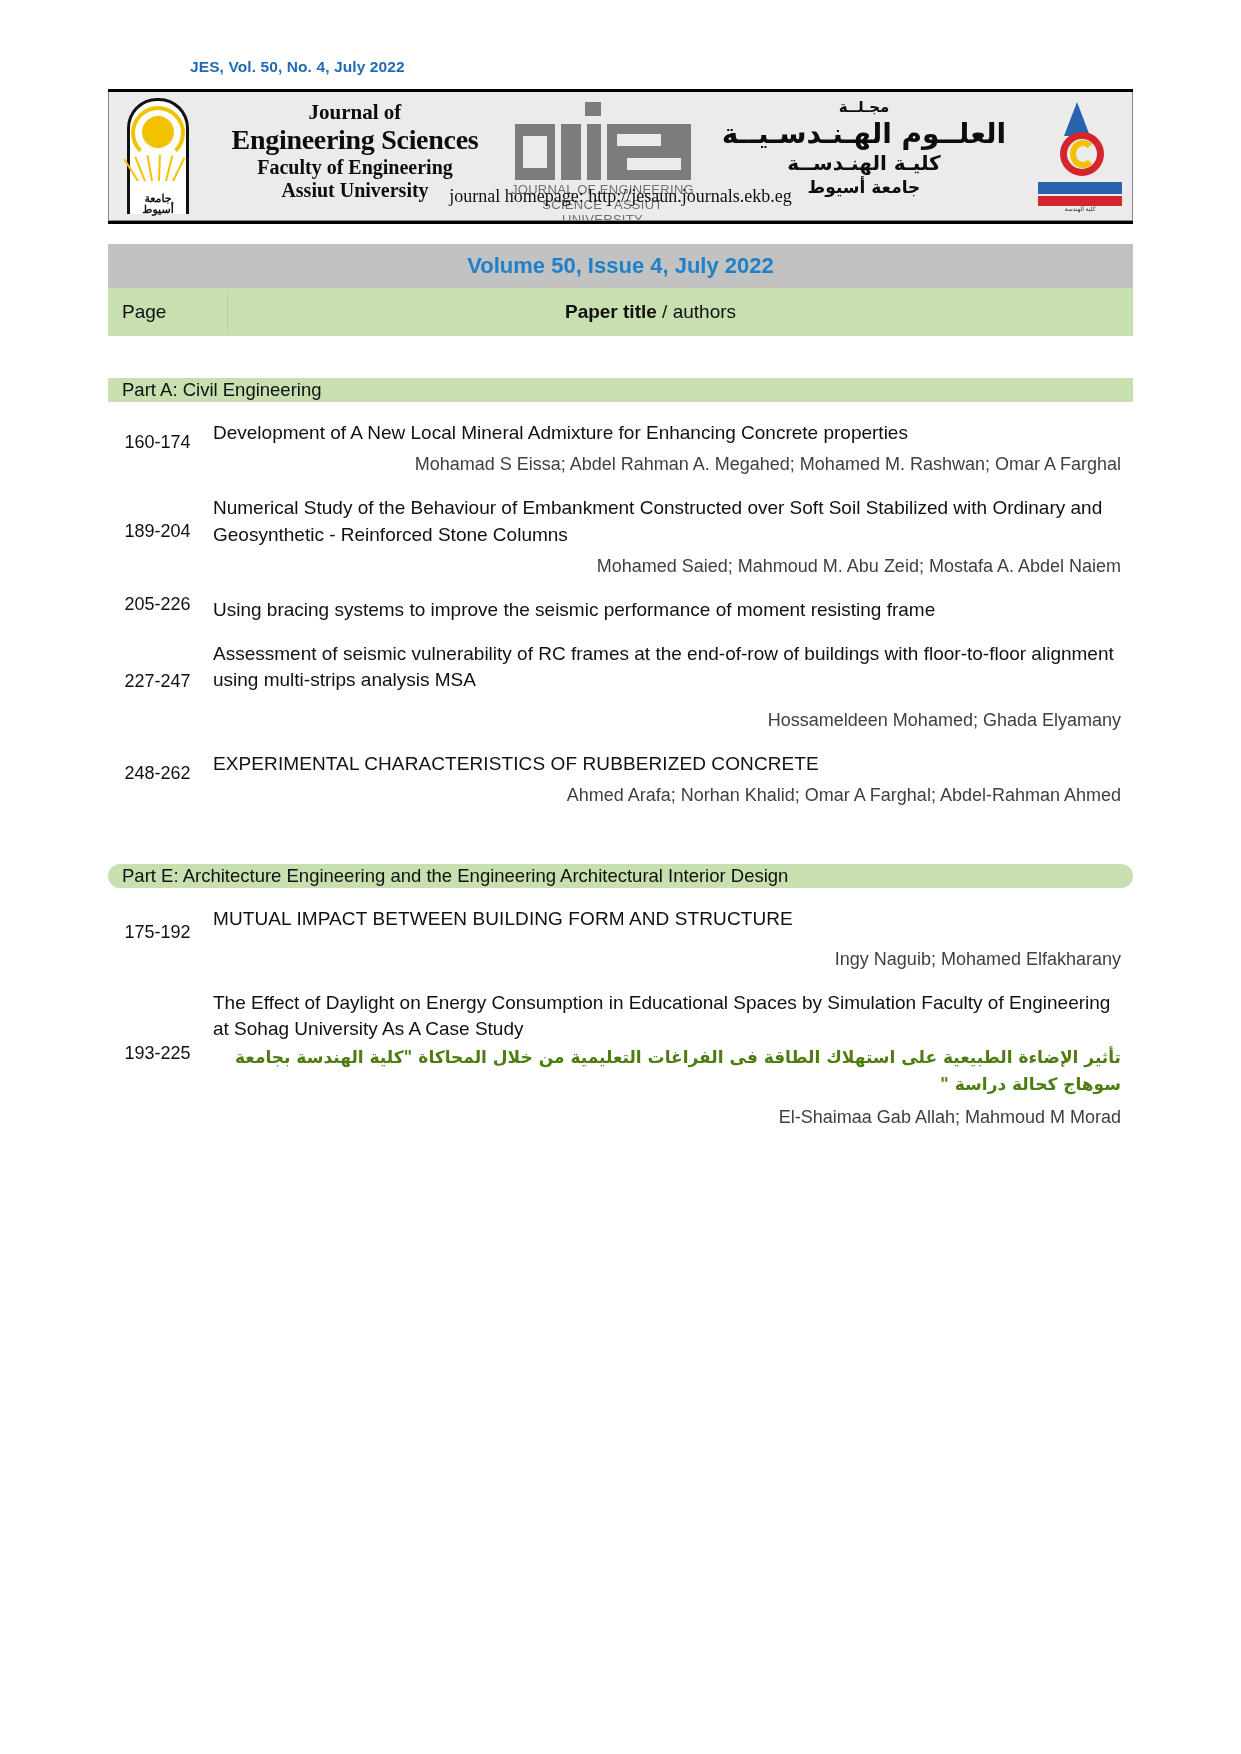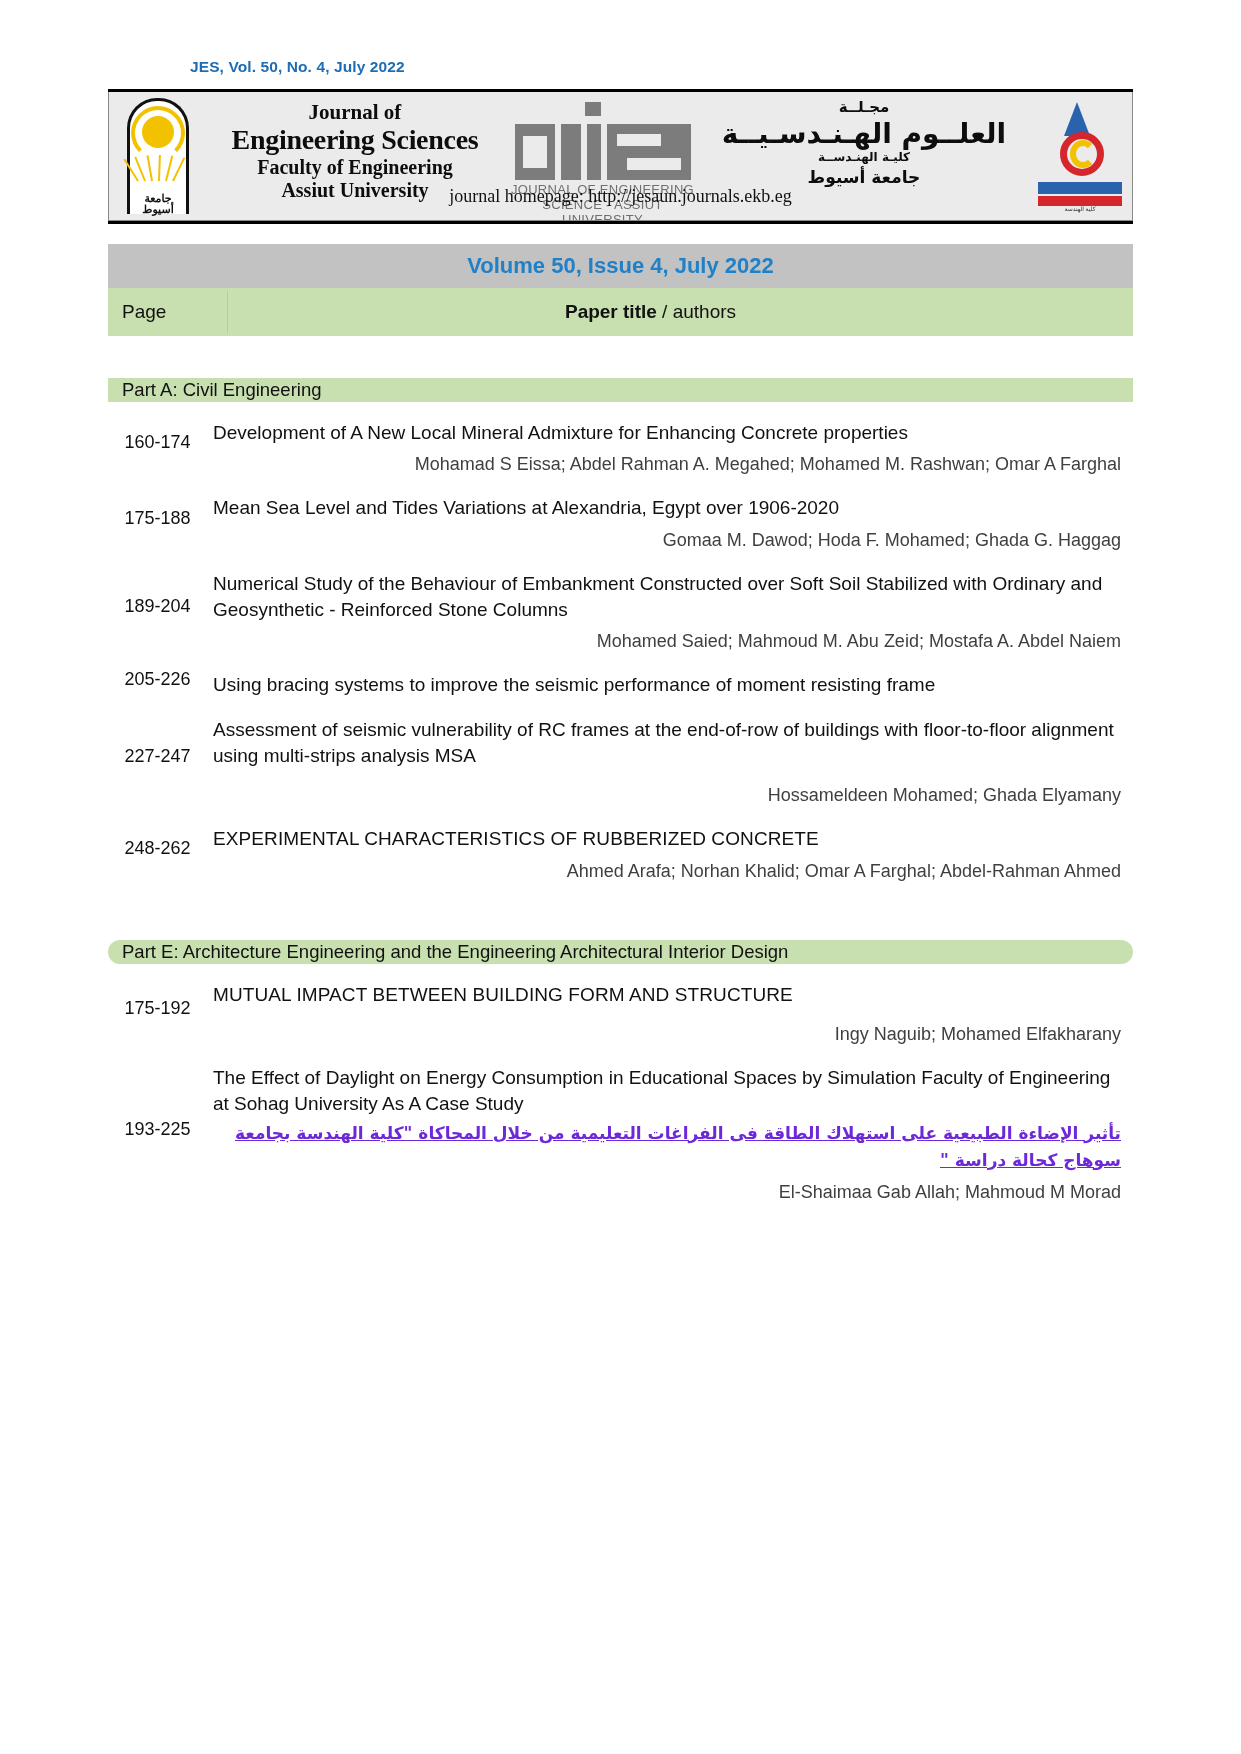--- a/index.html
+++ b/index.html
@@ -156,21 +156,21 @@
   .banner-arabic {
     flex: 1 1 auto;
     text-align: center;
     direction: rtl;
     padding-top: 6px;
     font-family: "DejaVu Sans", sans-serif;
     color: #0d0d0d;
   }
   .ba-1 { font-size: 15px; font-weight: bold; line-height: 1.25; }
   .ba-2 { font-size: 28px; font-weight: bold; line-height: 1.2; }
-  .ba-3 { font-size: 12px; font-weight: bold; line-height: 1.3; }
+  .ba-3 { font-size: 20px; font-weight: bold; line-height: 1.3; }
   .ba-4 { font-size: 17px; font-weight: bold; line-height: 1.3; }
 
   .banner-emblem {
     flex: 0 0 104px;
     position: relative;
   }
   .emblem-box {
     position: absolute;
     right: 6px;
     top: 8px;
@@ -328,23 +328,22 @@
     font-weight: normal;
   }
   .entry-title.upper { letter-spacing: 0.1px; }
   .entry-arabic {
     direction: rtl;
     text-align: right;
     font-family: "DejaVu Sans", sans-serif;
     font-size: 17px;
     font-weight: bold;
     line-height: 1.6;
-    color: #6d28d9;
+    color: #4d7c0f;
     margin-top: 2px;
-    text-decoration: underline;
   }
   .entry-authors {
     text-align: right;
     font-size: 18px;
     color: #3f3f3f;
     line-height: 1.4;
     margin-top: 6px;
   }
   .entry-authors.pad-lg { margin-top: 26px; }
   .entry-authors.pad-md { margin-top: 14px; }
@@ -436,27 +435,20 @@
   <div class="entries">
 
     <div class="entry">
       <div class="entry-pages">160-174</div>
       <div class="entry-body">
         <div class="entry-title">Development of A New Local Mineral Admixture for Enhancing Concrete properties</div>
         <div class="entry-authors">Mohamad S Eissa; Abdel Rahman A. Megahed; Mohamed M. Rashwan; Omar A Farghal</div>
       </div>
     </div>
 
-    <div class="entry">
-      <div class="entry-pages">175-188</div>
-      <div class="entry-body">
-        <div class="entry-title">Mean Sea Level and Tides Variations at Alexandria, Egypt over 1906-2020</div>
-        <div class="entry-authors">Gomaa M. Dawod; Hoda F. Mohamed; Ghada G. Haggag</div>
-      </div>
-    </div>
 
     <div class="entry">
       <div class="entry-pages">189-204</div>
       <div class="entry-body">
         <div class="entry-title">Numerical Study of the Behaviour of Embankment Constructed over Soft Soil Stabilized with Ordinary and Geosynthetic - Reinforced Stone Columns</div>
         <div class="entry-authors">Mohamed Saied; Mahmoud M. Abu Zeid; Mostafa A. Abdel Naiem</div>
       </div>
     </div>
 
     <div class="entry">

